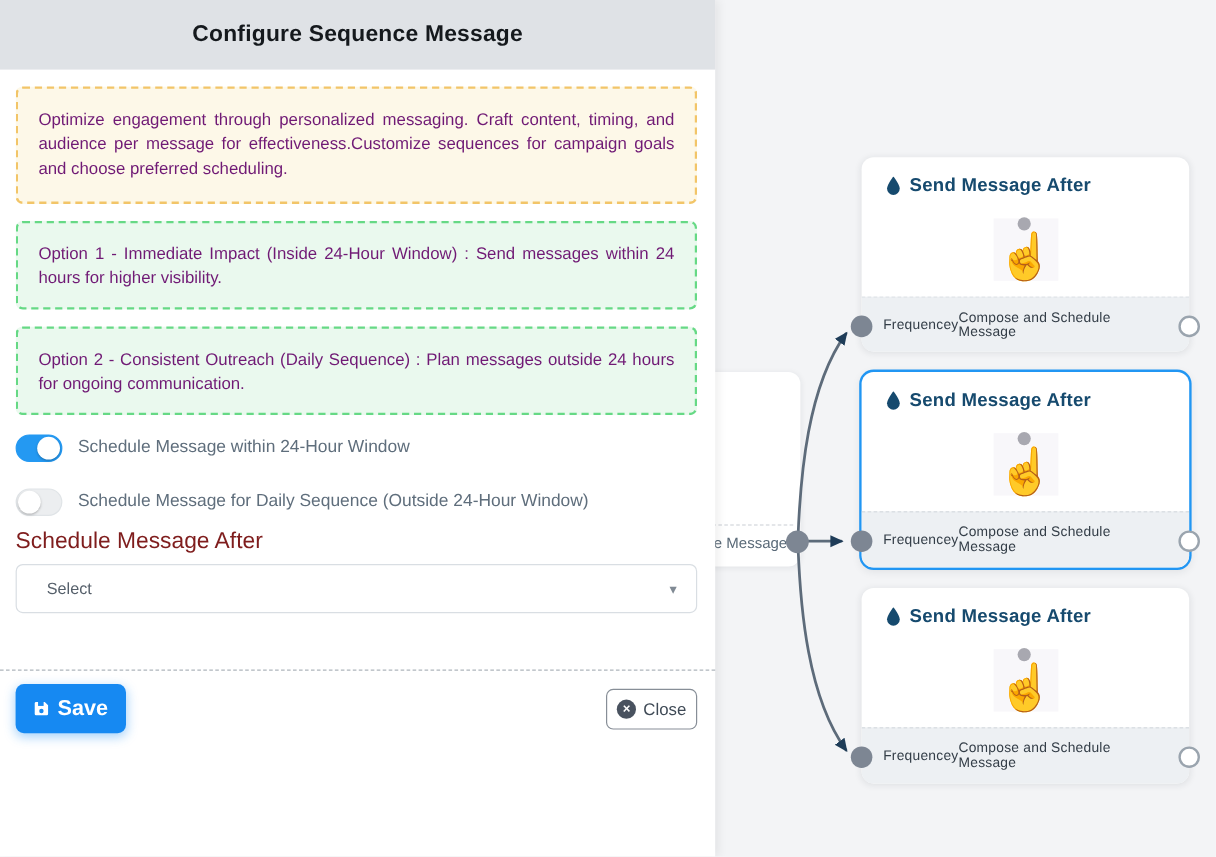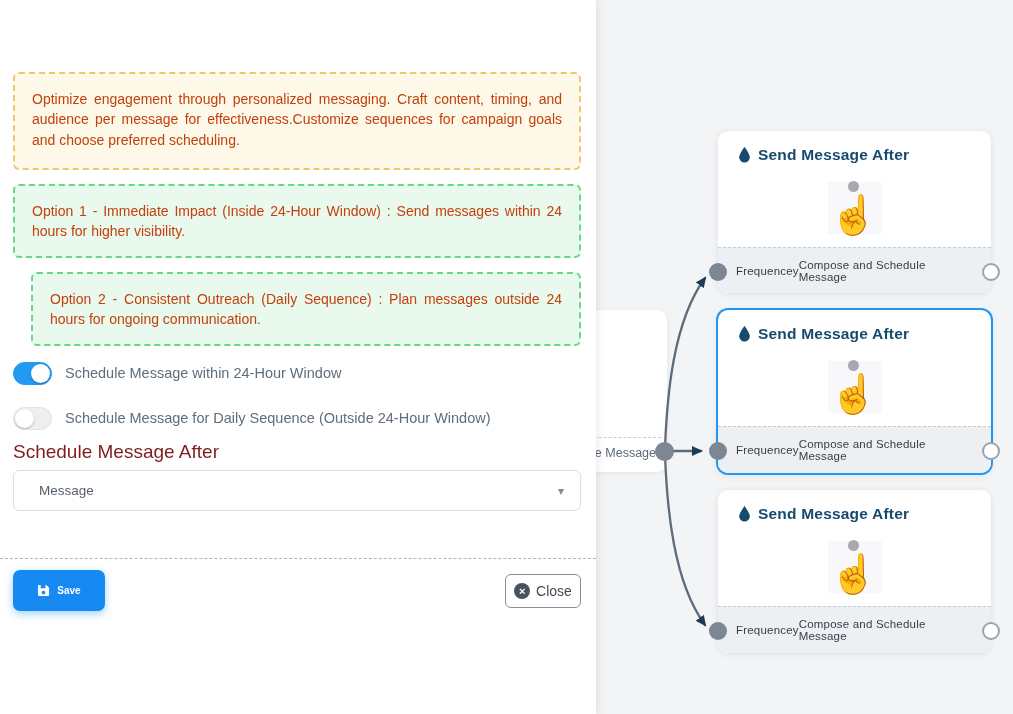--- a/index.html
+++ b/index.html
@@ -40,25 +40,25 @@
   .right-node { right:-9px; background:#fff; border:2.5px solid #9aa4ae; }
 
   
   .config-panel { position:absolute; left:0; top:0; width:596px; height:714px; background:#fff;
     z-index:10; box-shadow:3px 0 8px rgba(0,0,0,.07); }
   .panel-header { position:absolute; left:0; top:0; right:0; height:58px; background:#dfe2e6;
     display:flex; align-items:center; justify-content:center; }
   .panel-title { font-size:19px; font-weight:700; color:#15191d; letter-spacing:.2px; }
 
   .notice { position:absolute; left:13px; right:15px; border-radius:6px; padding:15px 17px;
-    font-size:14px; line-height:1.45; color:#c2410c; text-align:justify; }
+    font-size:14px; line-height:1.45; color:#701a75; text-align:justify; }
   .notice-yellow { top:72px; height:98px; border:2px dashed #f2c568; background:#fdf8e8; }
   .notice-green  { border:2px dashed #66d985; background:#eaf9ee; }
   .opt1 { top:184px; height:74px; }
-  .opt2 { top:272px; height:74px;margin-left:18px; }
+  .opt2 { top:272px; height:74px; }
 
   .toggle-row { position:absolute; left:13px; display:flex; align-items:center; gap:13px; height:24px; cursor:pointer; }
   .toggle-row-1 { top:361px;text-align:center; }
   .toggle-row-2 { top:406px; }
   .switch { position:relative; width:39px; height:23px; border-radius:12px; background:#eceef0;
     border:1px solid #e0e4e7; flex:0 0 auto; }
   .switch .knob { position:absolute; top:1px; left:1px; width:19px; height:19px; border-radius:50%;
     background:#fff; box-shadow:0 1px 2px rgba(0,0,0,.25); transition:left .1s; }
   .switch.on { background:#2499f2; border-color:#2499f2; }
   .switch.on .knob { left:17px; }
@@ -67,21 +67,21 @@
   .select-label { position:absolute; left:13px; top:441px; font-size:19px; color:#7f1d1d; }
   .select-box { position:absolute; left:13px; right:15px; top:470px; height:41px; background:#fff;
     border:1px solid #d9dee3; border-radius:6px; display:flex; align-items:center;
     justify-content:space-between; padding:0 16px 0 25px; cursor:pointer; }
   .select-value { font-size:13.5px; color:#555f6a; }
   .caret { font-size:12px; color:#808a94; }
 
   .footer-divider { position:absolute; left:0; right:0; top:558px; border-top:1px dashed #aeb5bc; }
 
   .save-btn { position:absolute; left:13px; top:570px; width:92px; height:41px; background:#1689f2;
-    border:none; border-radius:7px; color:#fff; font-weight:700; font-size:10px;
+    border:none; border-radius:7px; color:#fff; font-weight:700; font-size:18px;
     font-family:"Liberation Sans", sans-serif; display:flex; align-items:center; justify-content:center;
     gap:7px; cursor:pointer; box-shadow:0 3px 9px rgba(22,137,242,.38); }
   .close-btn { position:absolute; left:505px; top:574px; width:76px; height:34px; background:#fff;
     border:1px solid #878e97; border-radius:6px; color:#3f4a56; font-size:14px;
     font-family:"Liberation Sans", sans-serif; display:flex; align-items:center; justify-content:center;
     gap:6px; cursor:pointer; }
   .close-circle { width:16px; height:16px; border-radius:50%; background:#49525f; color:#fff;
     font-size:11px; font-weight:700; display:flex; align-items:center; justify-content:center; line-height:1; }
 </style>
 </head>
@@ -161,20 +161,23 @@
       <div class="card-footer">
         <span>Frequencey</span>
         <span>Compose and Schedule Message</span>
       </div>
       <span class="node left-node"></span>
       <span class="node right-node"></span>
     </div>
   </div>
 
   <div class="config-panel">
+    <div class="panel-header">
+      <span class="panel-title">Configure Sequence Message</span>
+    </div>
 
     <div class="notice notice-yellow">Optimize engagement through personalized messaging. Craft content, timing, and audience per message for effectiveness.Customize sequences for campaign goals and choose preferred scheduling.</div>
 
     <div class="notice notice-green opt1">Option 1 - Immediate Impact (Inside 24-Hour Window) : Send messages within 24 hours for higher visibility.</div>
 
     <div class="notice notice-green opt2">Option 2 - Consistent Outreach (Daily Sequence) : Plan messages outside 24 hours for ongoing communication.</div>
 
     <div class="toggle-row toggle-row-1">
       <span class="switch on">
         <span class="knob"></span>
@@ -185,21 +188,21 @@
     <div class="toggle-row toggle-row-2">
       <span class="switch">
         <span class="knob"></span>
       </span>
       <span class="toggle-label">Schedule Message for Daily Sequence (Outside 24-Hour Window)</span>
     </div>
 
     <div class="select-label">Schedule Message After</div>
 
     <div class="select-box">
-      <span class="select-value">Message</span>
+      <span class="select-value">Select</span>
       <span class="caret">▾</span>
     </div>
 
     <div class="footer-divider"></div>
 
     <button class="save-btn">
       <svg width="13" height="13" viewBox="0 0 14 14">
         <path d="M1 2.2 A1.2 1.2 0 0 1 2.2 1 H10 L13 4 V11.8 A1.2 1.2 0 0 1 11.8 13 H2.2 A1.2 1.2 0 0 1 1 11.8 Z" fill="#ffffff"></path>
         <rect x="4" y="1" width="5" height="3.6" fill="#1689f2"></rect>
         <circle cx="7" cy="9.2" r="2" fill="#1689f2"></circle>

